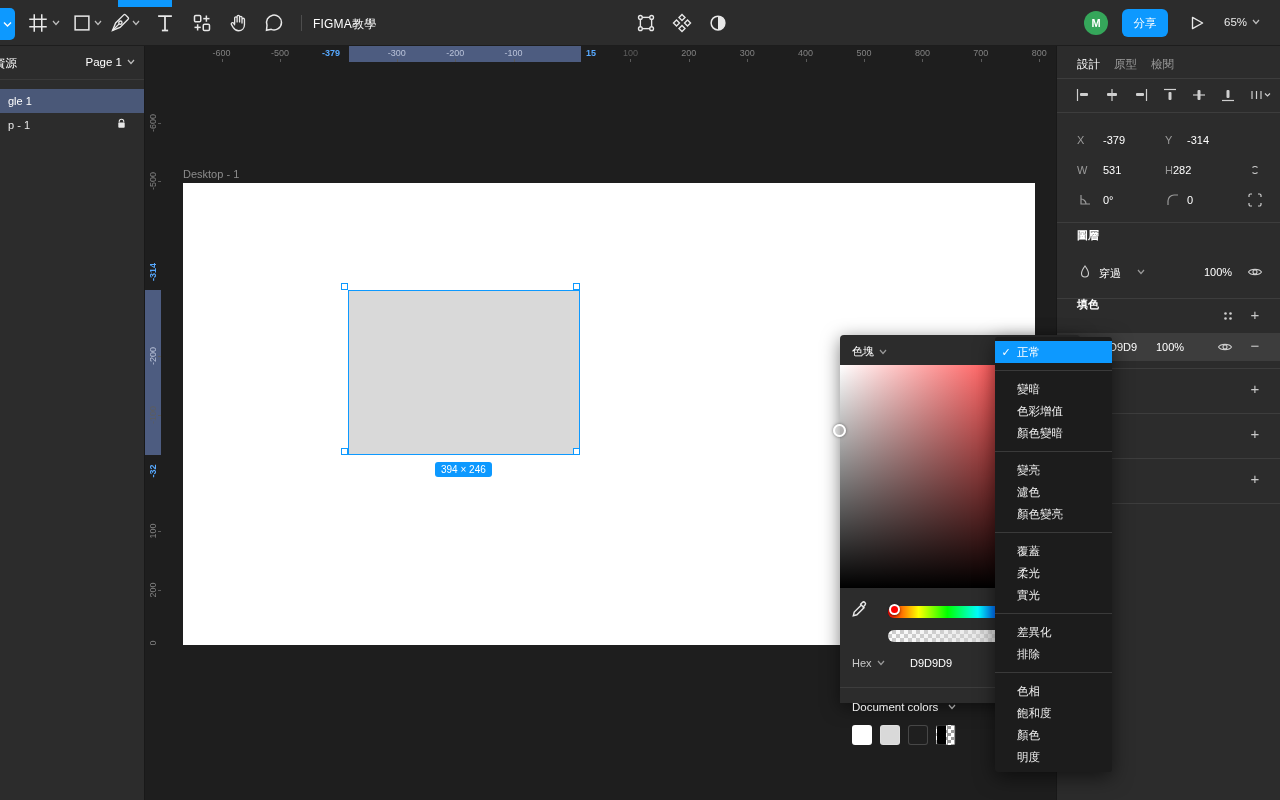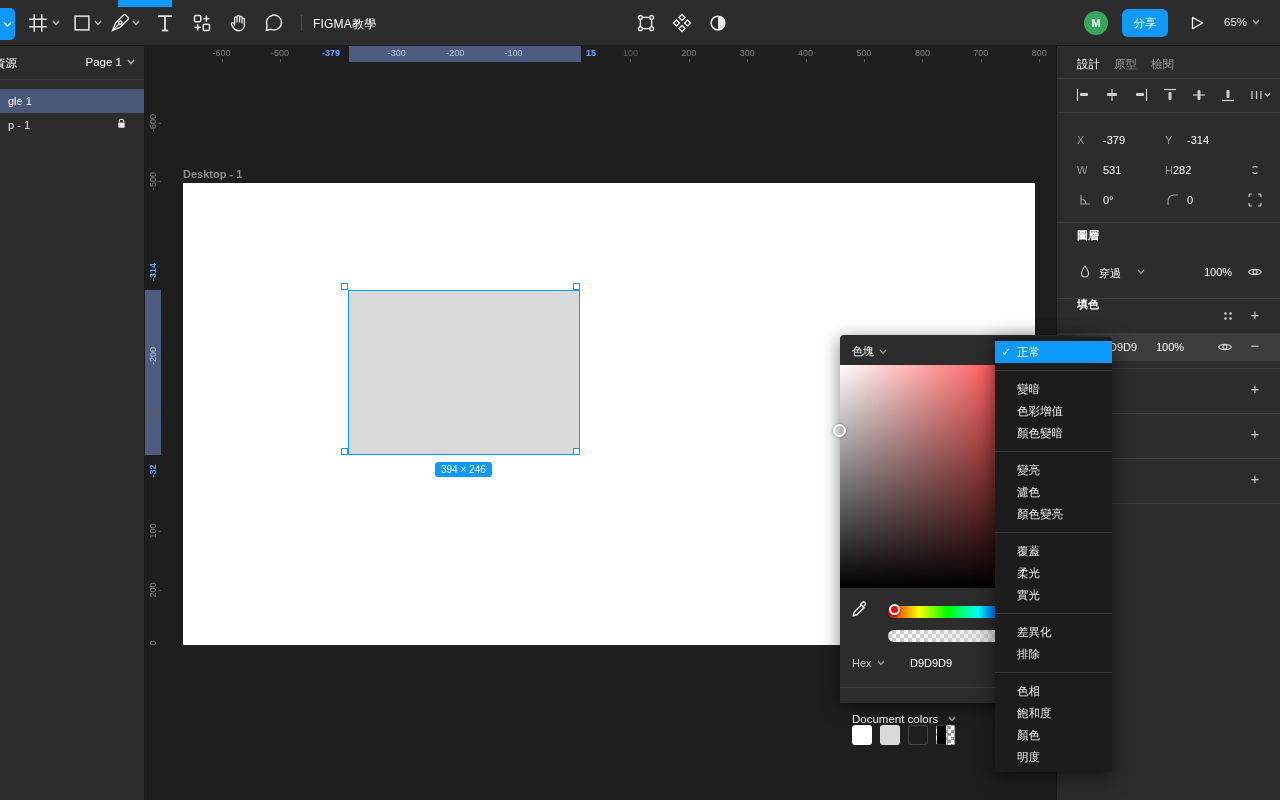--- a/index.html
+++ b/index.html
@@ -48,21 +48,21 @@
   .tickl.dim { color:#5d5d5d; }
   .tickl.sel { color:#57a9ff; font-weight:bold; }
   .vtickl { position:absolute; font-size:9px; color:#828282; left:8px;
     transform:translate(-50%,-50%) rotate(-90deg); white-space:nowrap; }
   .vtickl.inband { color:#b9c2d8; }
   .vtickl.dim { color:#5d5d5d; }
   .vtickl.sel { color:#57a9ff; font-weight:bold; }
   .tickm { position:absolute; width:1px; height:3px; background:#5a5a5a; top:13px; }
   .vtickm { position:absolute; height:1px; width:3px; background:#5a5a5a; left:13px; }
   #design-frame { position:absolute; left:38px; top:137px; width:852px; height:606px; background:#ffffff; }
-  #frame-label { position:absolute; left:38px; top:122px; color:#8c8c8c; font-size:11px;font-weight:bold; }
+  #frame-label { position:absolute; left:38px; top:122px; color:#8c8c8c; font-size:11px; }
   #sel-rect { position:absolute; left:203px; top:244px; width:232px; height:165px;
     background:#d9d9d9; border:1.5px solid #0d99ff; }
   .handle { position:absolute; width:7px; height:7px; background:#fff; border:1.5px solid #0d99ff; }
   #size-badge { position:absolute; left:290px; top:416px; background:#0d99ff; color:#fff;
     font-size:10px; padding:2px 6px; border-radius:3px; transform:translateX(0); }
 
   
   #inspector { position:absolute; left:1056px; top:46px; width:224px; height:754px;
     background:#2c2c2c; border-left:1px solid #191919; z-index:10; }
   .insp-div { position:absolute; left:0; width:224px; height:1px; background:#3d3d3d; }
@@ -90,21 +90,21 @@
   #hue-slider { position:absolute; left:48px; top:271px; width:180px; height:12px; border-radius:6px;
     background:linear-gradient(to right,#f00,#ff0 17%,#0f0 33%,#0ff 50%,#00f 67%,#f0f 83%,#f00); }
   #hue-handle { position:absolute; left:49px; top:269px; width:11px; height:11px; background:#ff0000;
     border:2.5px solid #fff; border-radius:50%; box-shadow:0 1px 3px rgba(0,0,0,.6); }
   #alpha-slider { position:absolute; left:48px; top:295px; width:180px; height:12px; border-radius:6px; overflow:hidden;
     background:conic-gradient(#c8c8c8 0 25%, #fff 25% 50%, #c8c8c8 50% 75%, #fff 75%); background-size:8px 8px; }
   #alpha-overlay { position:absolute; inset:0; background:linear-gradient(to right, rgba(217,217,217,.1), #d9d9d9); }
   #hex-label { position:absolute; left:12px; top:322px; color:#c9c9c9; font-size:11px; display:flex; gap:5px; align-items:center; }
   #hex-value { position:absolute; left:70px; top:322px; color:#fff; font-size:11px; }
   #picker-div { position:absolute; left:0; top:352px; width:240px; height:1px; background:#3d3d3d; }
-  #doc-colors-label { position:absolute; left:12px; top:366px; color:#ececec; font-size:11.5px; display:flex; gap:10px; align-items:center;margin-top:12px; }
+  #doc-colors-label { position:absolute; left:12px; top:366px; color:#ececec; font-size:11.5px; display:flex; gap:10px; align-items:center; }
   #swatches { position:absolute; left:12px; top:390px; display:flex; gap:8px; }
   .swatch { width:20px; height:20px; border-radius:3px; border:1px solid rgba(255,255,255,.18); }
 
   
   #blend-menu { position:absolute; left:995px; top:337px; width:117px; background:#1c1c1c;
     border-radius:3px; box-shadow:0 5px 20px rgba(0,0,0,.55); padding:4px 0; z-index:100; }
   .menu-item { height:22px; display:flex; align-items:center; color:#ededed; font-size:11.5px; cursor:default; }
   .menu-item .check { width:22px; text-align:center; font-size:11px; color:#fff; flex:0 0 22px; }
   .menu-item.selected { background:#0d99ff; color:#fff; }
   .menu-sep { height:1px; background:#3a3a3a; margin:7px 0; }

